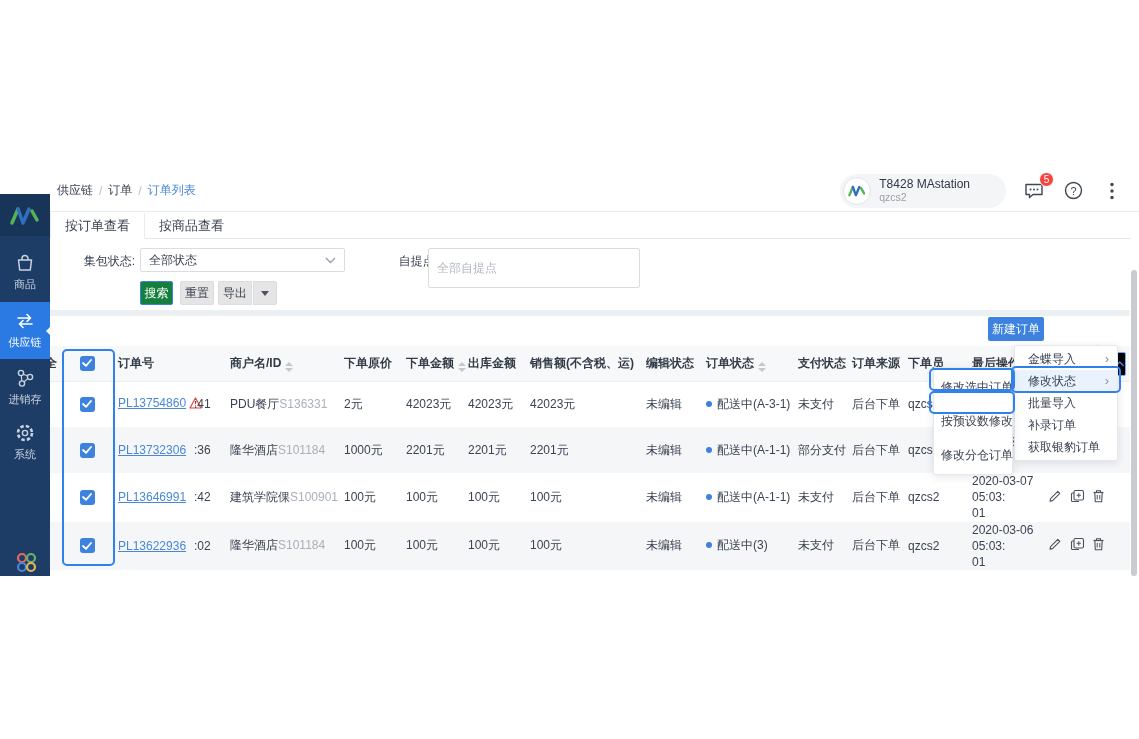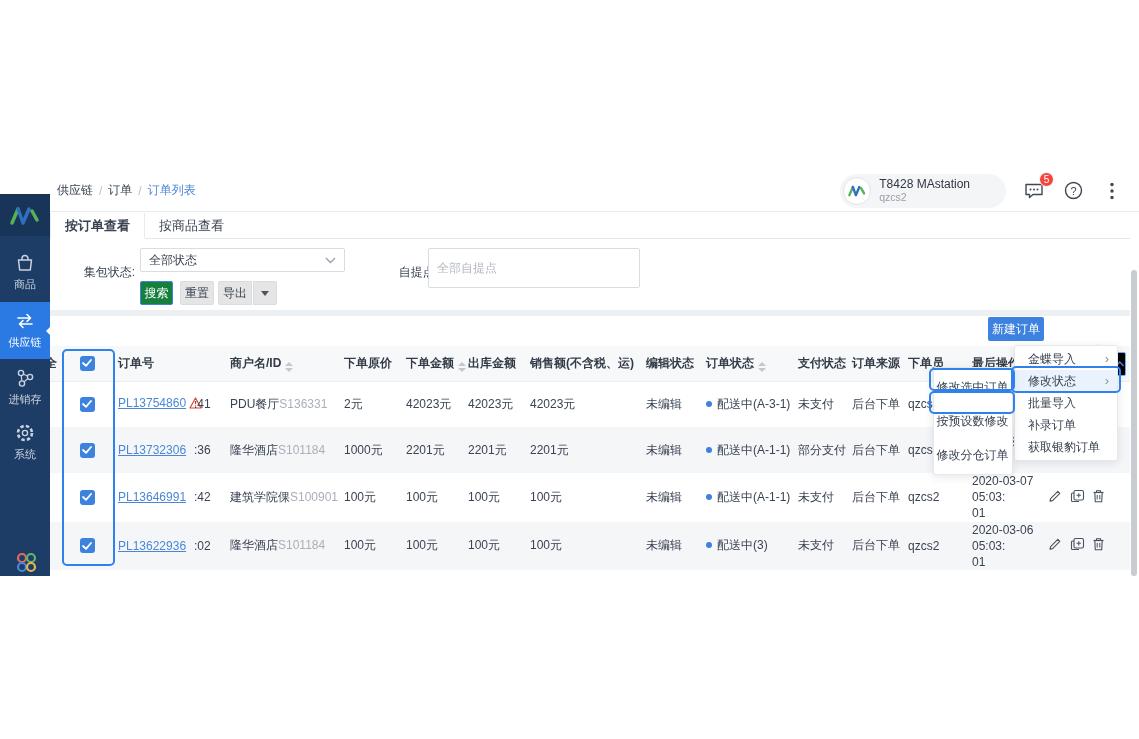--- a/index.html
+++ b/index.html
@@ -33,26 +33,26 @@
   .user-name { font-size:12px; color:#2f3742; }
   .user-account { font-size:10.5px; color:#9aa1a9; }
   .icon-btn { position:relative; width:22px; height:22px; cursor:pointer; display:flex; align-items:center; justify-content:center; }
   .badge { position:absolute; top:-8px; right:-9px; background:#f4443e; color:#fff; font-size:10px;
     line-height:13px; min-width:15px; text-align:center; border-radius:8px; padding:0 3px; border:1px solid #fff; }
 
   
   .tabbar { position:absolute; left:50px; top:43px; width:1080px; height:26px; background:#fff;
     border-bottom:1px solid #e4e7eb; display:flex; z-index:1; }
   .tab { padding:0 14px; font-size:13px; line-height:25px; cursor:pointer; color:#3a4352; background:#fff; }
-  .tab.active { font-weight:bold; border-left:1px solid #e9ebee; border-right:1px solid #e9ebee;
+  .tab.active { font-weight:normal; border-left:1px solid #e9ebee; border-right:1px solid #e9ebee;
     border-bottom:1px solid #fff; margin-bottom:-1px; }
 
   
   .filter-panel { position:absolute; left:50px; top:69px; width:1080px; height:71px; background:#fff; z-index:1; }
-  .f-label { position:absolute; font-size:12px; color:#3a4352; top:14px; text-align:right;margin-top:11px; }
+  .f-label { position:absolute; font-size:12px; color:#3a4352; top:14px; text-align:right; }
   .f-label.l1 { left:0; width:85px; }
   .f-label.l2 { left:300px; width:88px; }
   .select { position:absolute; left:90px; top:9px; width:205px; height:24px; border:1px solid #d9dce0;
     border-radius:2px; background:#fff; font-size:12px; display:flex; align-items:center;
     padding:0 8px; cursor:pointer; justify-content:space-between; }
   .input { position:absolute; left:378px; top:9px; width:212px; height:40px; border:1px solid #d9dce0;
     border-radius:2px; background:#fff; font-size:12px; display:flex; align-items:center; padding:0 8px; }
   .input .ph { color:#b3b8bf; }
   .btn { height:24px; font-size:12px; border:1px solid #d9dce0; background:#e5e5e5; color:#3a4352;
     border-radius:2px; cursor:pointer; font-family:inherit; }
@@ -100,21 +100,21 @@
   .sort .up { border-bottom:4px solid #c3c8cf; }
   .sort .dn { border-top:4px solid #c3c8cf; }
 
   
   .menu { position:absolute; background:#fff; border:1px solid #e6e9ec; box-shadow:0 2px 8px rgba(40,50,70,.12);
     border-radius:2px; z-index:5; padding:2px 0; }
   .more-menu { left:1014px; top:175px; width:104px; }
   .sub-menu  { left:933px;  top:197px; width:80px; }
   .menu .mi { height:22px; line-height:22px; font-size:12px; padding:0 8px 0 13px; color:#3a4352;
     cursor:pointer; display:flex; justify-content:space-between; align-items:center; white-space:nowrap; }
-  .sub-menu .mi { height:34px; line-height:23px; padding-left:7px;justify-content:center; }
+  .sub-menu .mi { height:34px; line-height:23px; padding-left:7px; }
   .menu .mi .arr { color:#8a919b; font-size:13px; }
   .menu .mi.hl { background:#e9f2fd; }
 
   
   .anno { position:absolute; border:2px solid #2f82ed; border-radius:5px; z-index:8; pointer-events:none; }
   .anno-checkcol { left:62px; top:179px; width:53px; height:217px; }
   .anno-mi1 { left:929px; top:198px; width:86px; height:23px; }
   .anno-mi2 { left:929px; top:221px; width:86px; height:23px; }
   .anno-status { left:1011px; top:196px; width:110px; height:27px; }
 

